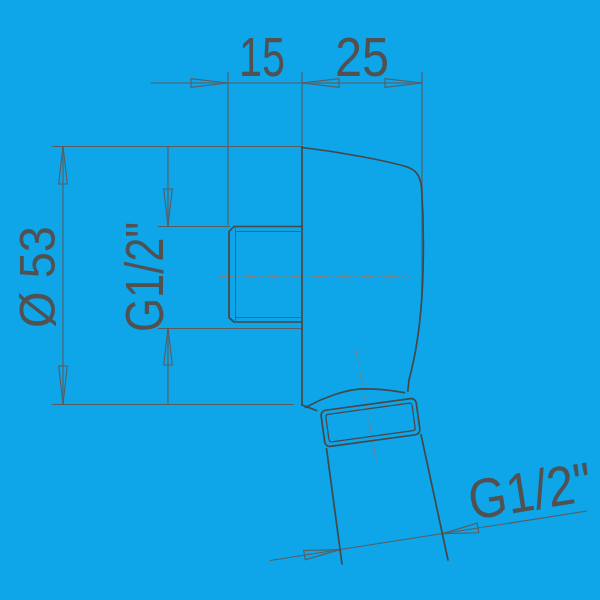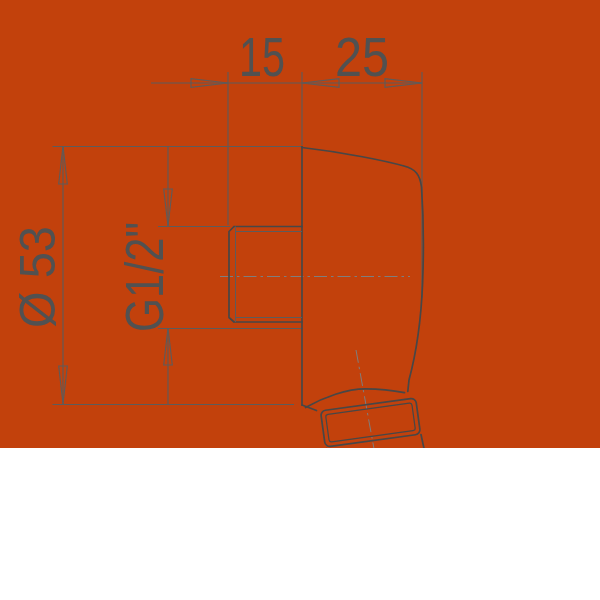--- a/index.html
+++ b/index.html
@@ -3,22 +3,22 @@
 <meta charset="utf-8">
 <style>
   html, body {
     margin: 0;
     padding: 0;
     background: #ffffff;
   }
   .stage {
     position: relative;
     width: 600px;
-    height: 448px;
-    background: #c2410c;
+    height: 600px;
+    background: #0ea5e9;
     overflow: hidden;
   }
   svg { display: block; }
   .cad-text {
     font-family: "Liberation Sans", sans-serif;
     font-weight: 400;
   }
   .outline   { fill: none; stroke-width: 1.7; stroke-linecap: round; stroke-linejoin: round; }
   .outline-thin { fill: none; stroke-width: 1.2; stroke-linecap: round; stroke-linejoin: round; }
   .dim       { fill: none; stroke-width: 1.1; stroke-linecap: butt; }

